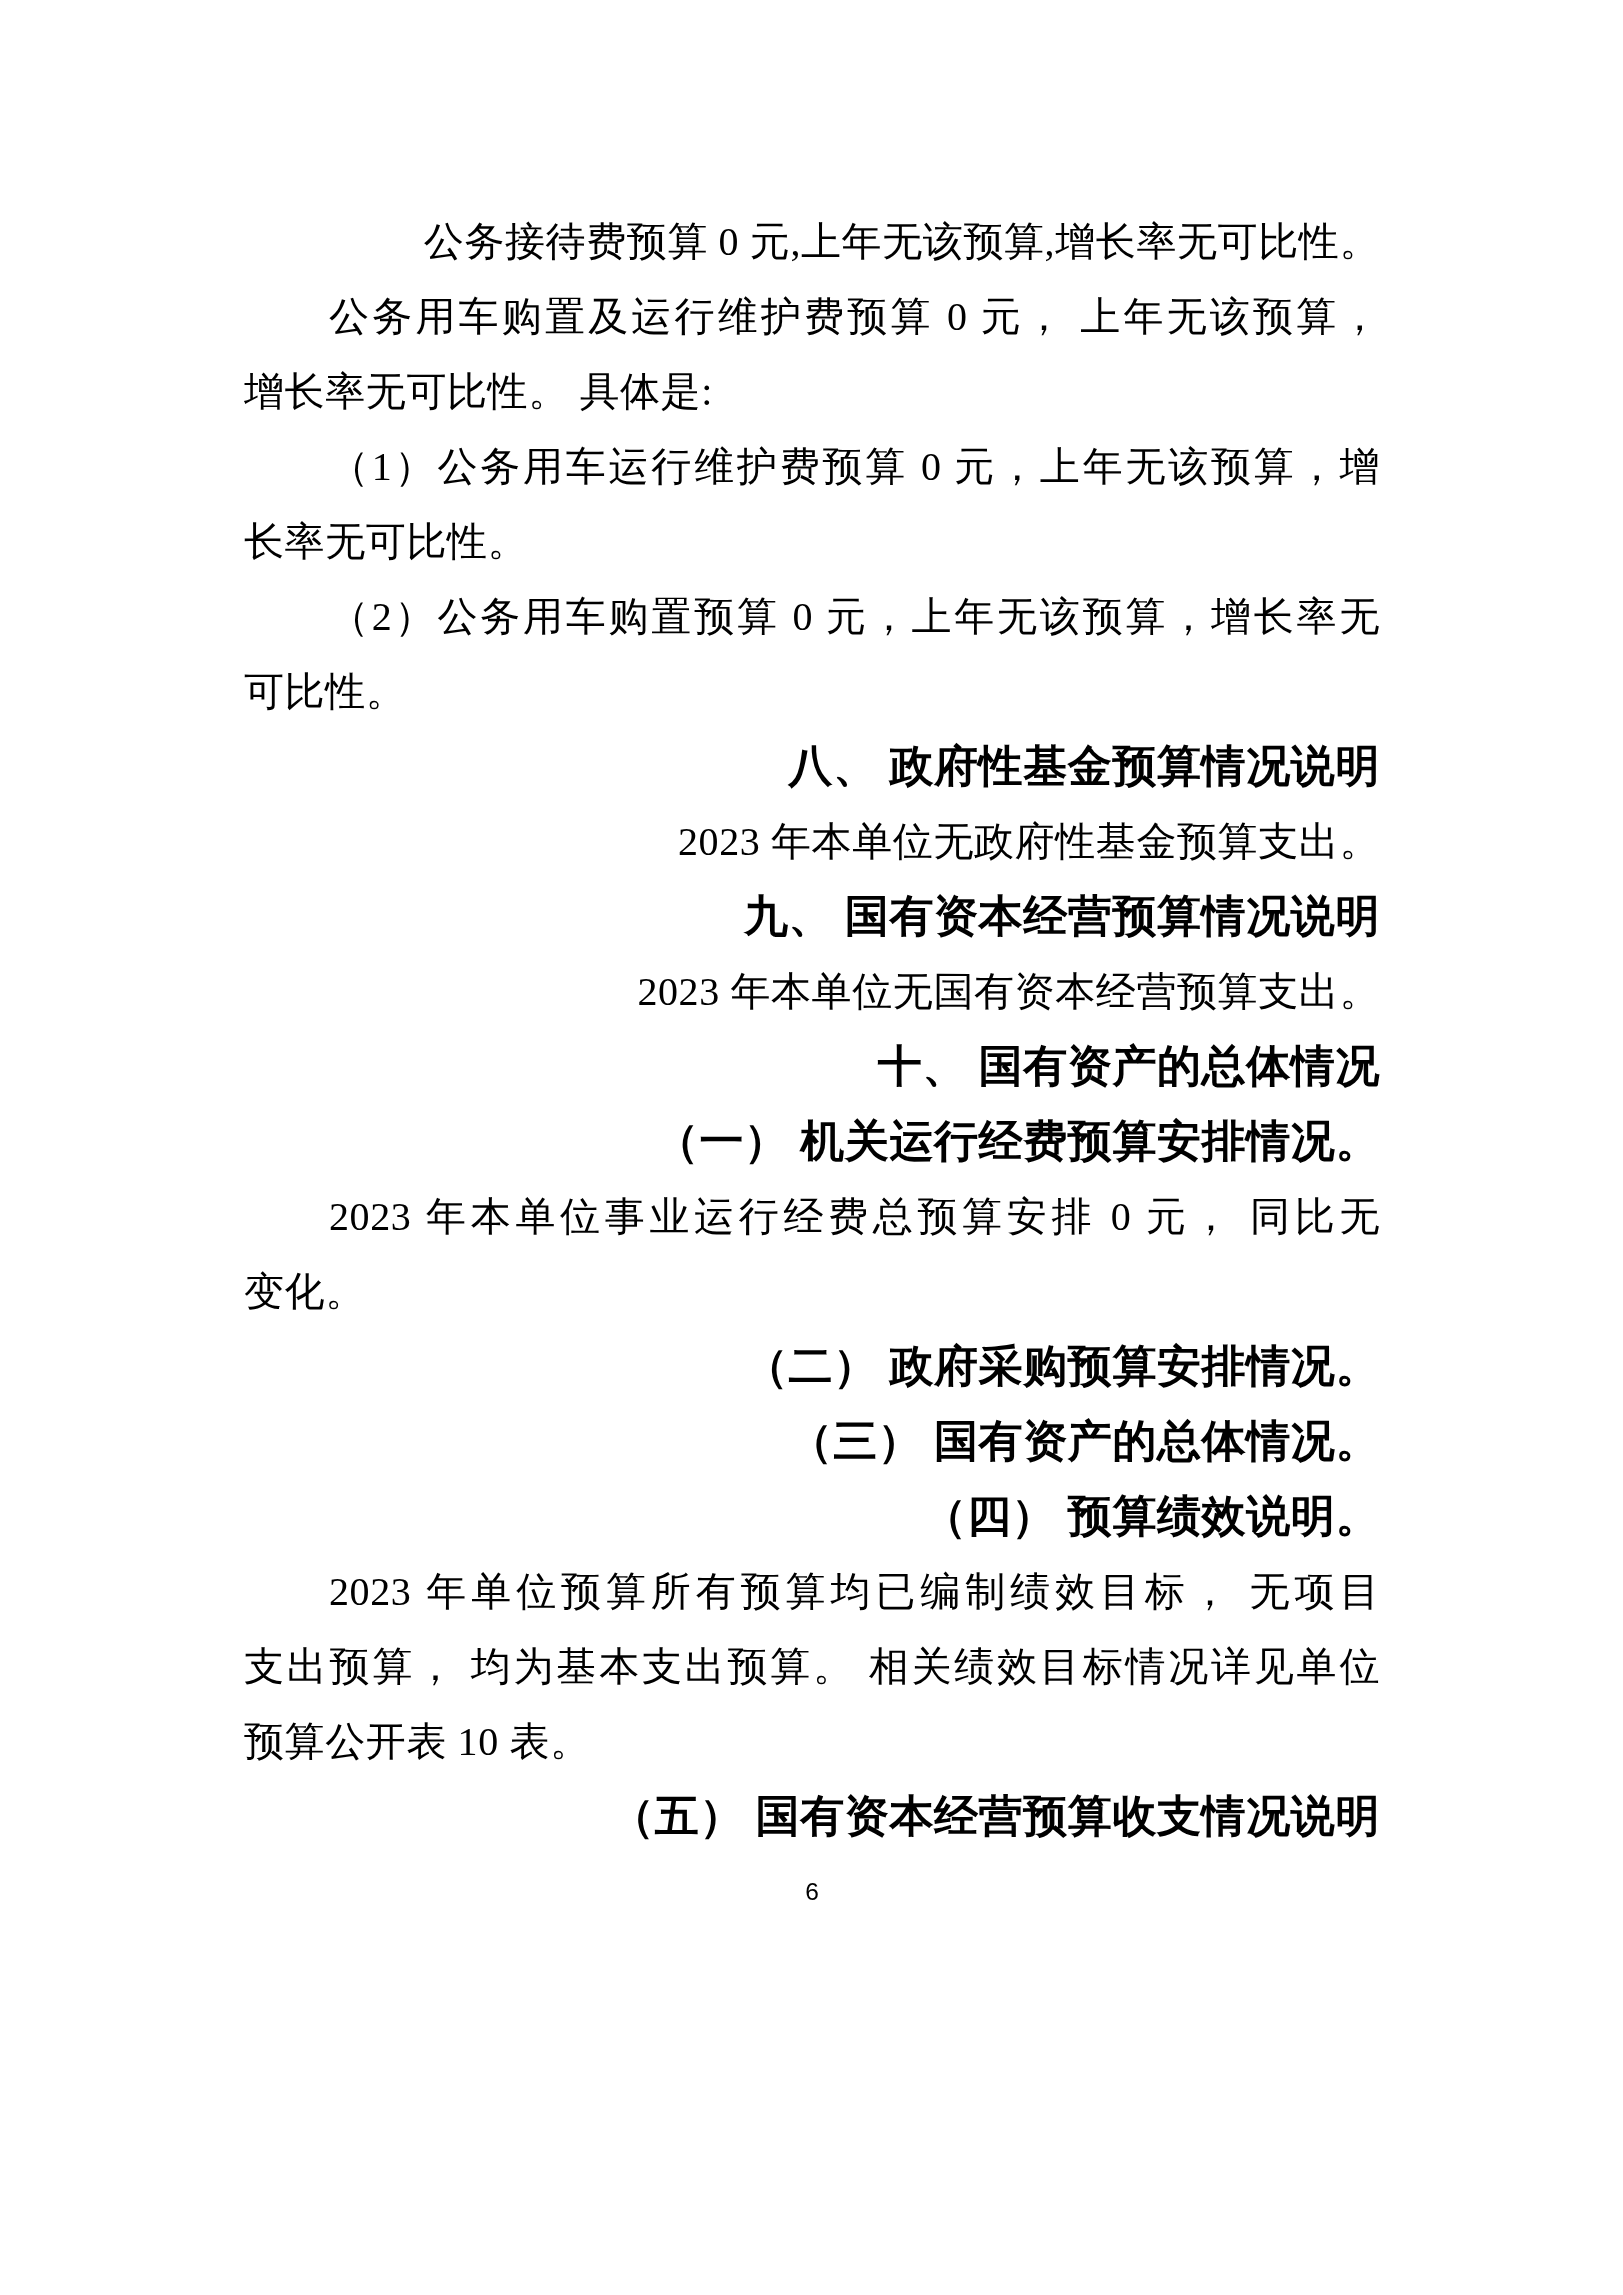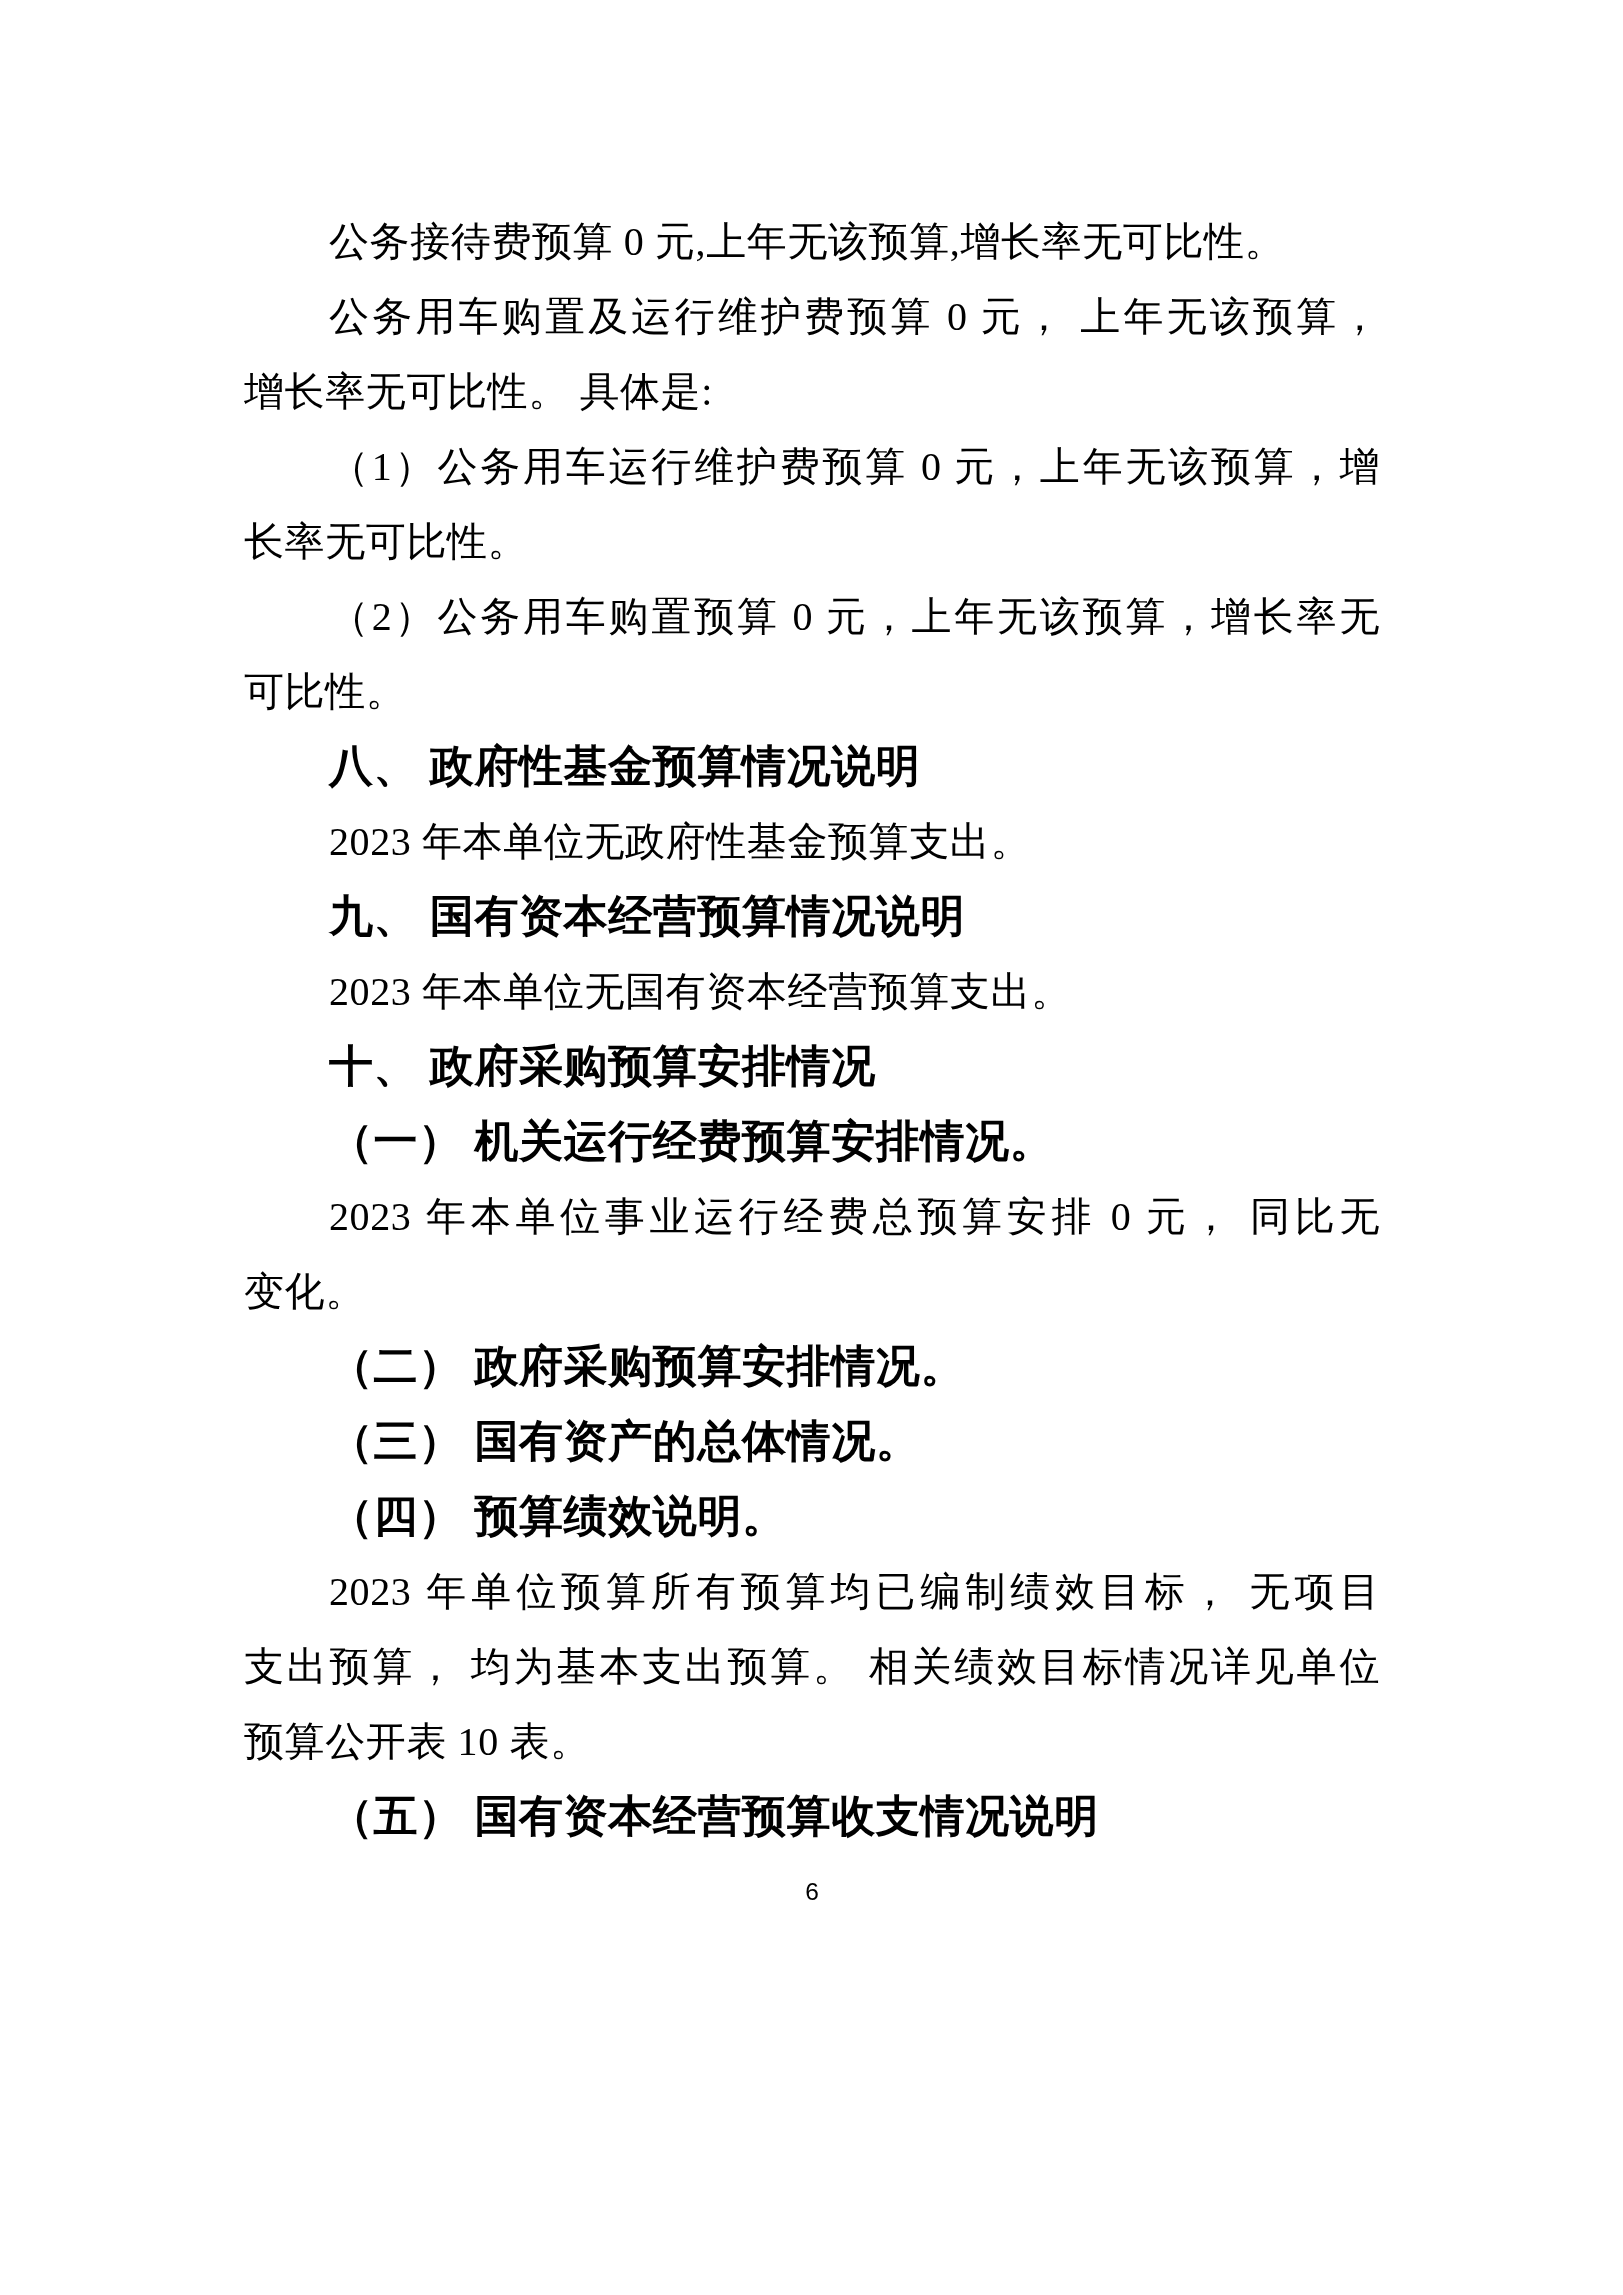--- a/index.html
+++ b/index.html
@@ -25,20 +25,21 @@
   .line {
     height: 75px;
     line-height: 75px;
     font-size: 40px;
     letter-spacing: 0.6px;
     white-space: nowrap;
     text-align: left;
   }
   .line.indent {
     text-indent: 85px;
+    text-align: right;
   }
   .line.justify {
     white-space: normal;
     text-align: justify;
     text-align-last: justify;
     text-justify: inter-character;
   }
   .line.heading {
     font-family: Liberation Serif, serif;
     font-weight: 700;
@@ -63,21 +64,21 @@
       <div class="line indent justify">公务用车购置及运行维护费预算 0 元， 上年无该预算，</div>
       <div class="line">增长率无可比性。 具体是:</div>
       <div class="line indent justify">（1）公务用车运行维护费预算 0 元，上年无该预算，增</div>
       <div class="line">长率无可比性。</div>
       <div class="line indent justify">（2）公务用车购置预算 0 元，上年无该预算，增长率无</div>
       <div class="line">可比性。</div>
       <div class="line indent heading">八、 政府性基金预算情况说明</div>
       <div class="line indent">2023 年本单位无政府性基金预算支出。</div>
       <div class="line indent heading">九、 国有资本经营预算情况说明</div>
       <div class="line indent">2023 年本单位无国有资本经营预算支出。</div>
-      <div class="line indent heading">十、 政府采购预算安排情况</div>
+      <div class="line indent heading">十、 国有资产的总体情况</div>
       <div class="line indent heading">（一） 机关运行经费预算安排情况。</div>
       <div class="line indent justify">2023 年本单位事业运行经费总预算安排 0 元， 同比无</div>
       <div class="line">变化。</div>
       <div class="line indent heading">（二） 政府采购预算安排情况。</div>
       <div class="line indent heading">（三） 国有资产的总体情况。</div>
       <div class="line indent heading">（四） 预算绩效说明。</div>
       <div class="line indent justify">2023 年单位预算所有预算均已编制绩效目标， 无项目</div>
       <div class="line justify">支出预算， 均为基本支出预算。 相关绩效目标情况详见单位</div>
       <div class="line">预算公开表 10 表。</div>
       <div class="line indent heading">（五） 国有资本经营预算收支情况说明</div>

